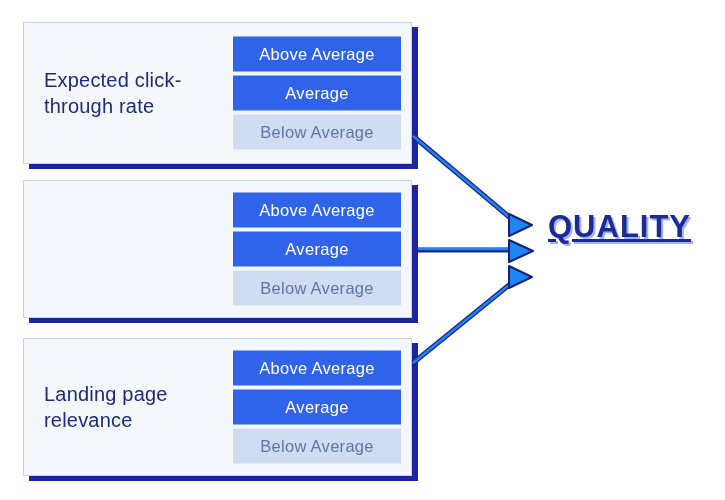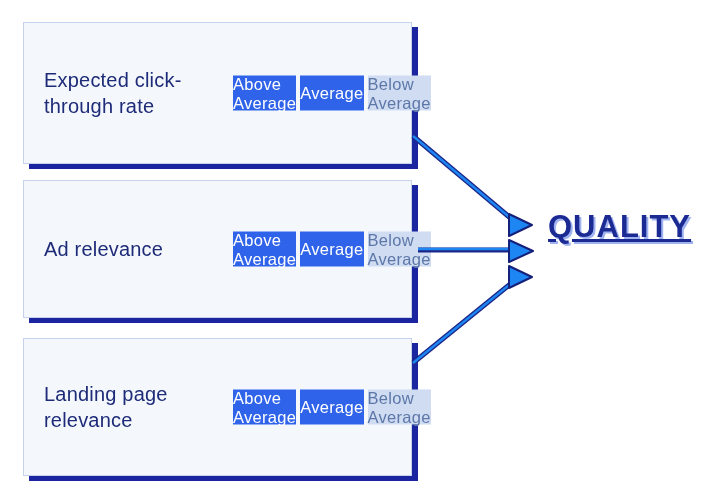--- a/index.html
+++ b/index.html
@@ -45,20 +45,21 @@
     color: var(--label-navy);
     font-weight: 400;
   }
   .options {
     position: absolute;
     left: 209px;
     top: 50%;
     transform: translateY(-50%);
     width: 168px;
     display: flex;
+    flex-direction: column;
     gap: 4px;
   }
   .opt {
     height: 35px;
     display: flex;
     align-items: center;
     justify-content: center;
     font-size: 16.5px;
     letter-spacing: 0.3px;
   }
@@ -91,21 +92,20 @@
 <div class="card" id="card-0">
   <div class="card-label">Expected click-through rate</div>
   <div class="options">
     <div class="opt filled">Above Average</div>
     <div class="opt filled">Average</div>
     <div class="opt muted">Below Average</div>
   </div>
 </div>
 
 <div class="card" id="card-1">
-  <div class="card-label">Ad relevance</div>
   <div class="options">
     <div class="opt filled">Above Average</div>
     <div class="opt filled">Average</div>
     <div class="opt muted">Below Average</div>
   </div>
 </div>
 
 <div class="card" id="card-2">
   <div class="card-label">Landing page relevance</div>
   <div class="options">

